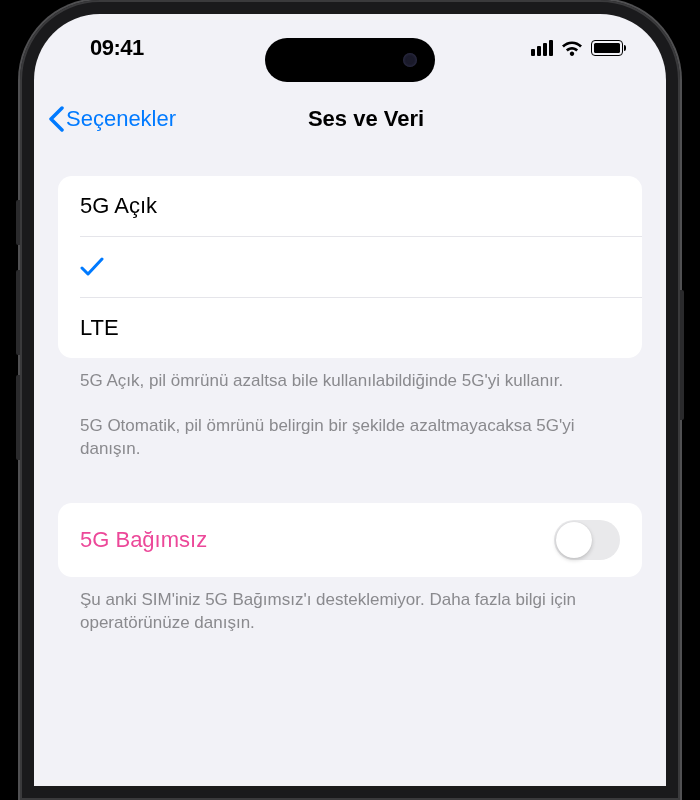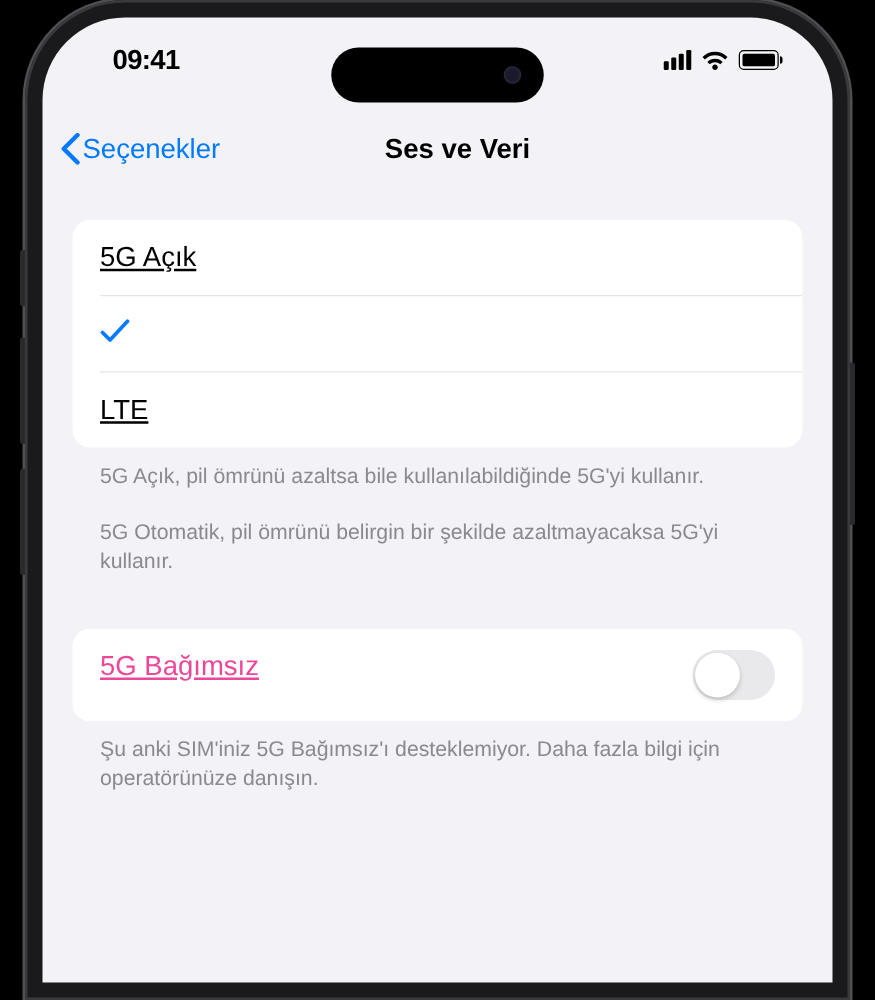--- a/index.html
+++ b/index.html
@@ -181,28 +181,27 @@
     .content {
       padding: 28px 24px 0;
     }
     .list-group {
       background: #fff;
       border-radius: 14px;
       overflow: hidden;
     }
     .list-row {
       display: flex;
-      align-items: flex-start;
+      align-items: center;
       justify-content: space-between;
       padding: 17px 22px;
       font-size: 22px;
       color: #000;
       cursor: pointer;
       min-height: 60px;
-      text-decoration: underline;
     }
     .list-row.disabled {
       color: #ec4899;
       cursor: default;
     }
     .separator {
       height: 1px;
       background: #e5e5ea;
       margin-left: 22px;
     }
@@ -306,21 +305,21 @@
           </span>
         </div>
         <div class="separator"></div>
         <div class="list-row">
           <span>LTE</span>
         </div>
       </div>
 
       <div class="footer-text">
         <p>5G Açık, pil ömrünü azaltsa bile kullanılabildiğinde 5G'yi kullanır.</p>
-        <p>5G Otomatik, pil ömrünü belirgin bir şekilde azaltmayacaksa 5G'yi kullanır.</p>
+        <p>5G Otomatik, pil ömrünü belirgin bir şekilde azaltmayacaksa 5G'yi danışın.</p>
       </div>
 
       <div class="section-gap"></div>
 
       <div class="list-group">
         <div class="list-row disabled">
           <span>5G Bağımsız</span>
           <div class="toggle">
             <div class="toggle-knob"></div>
           </div>

